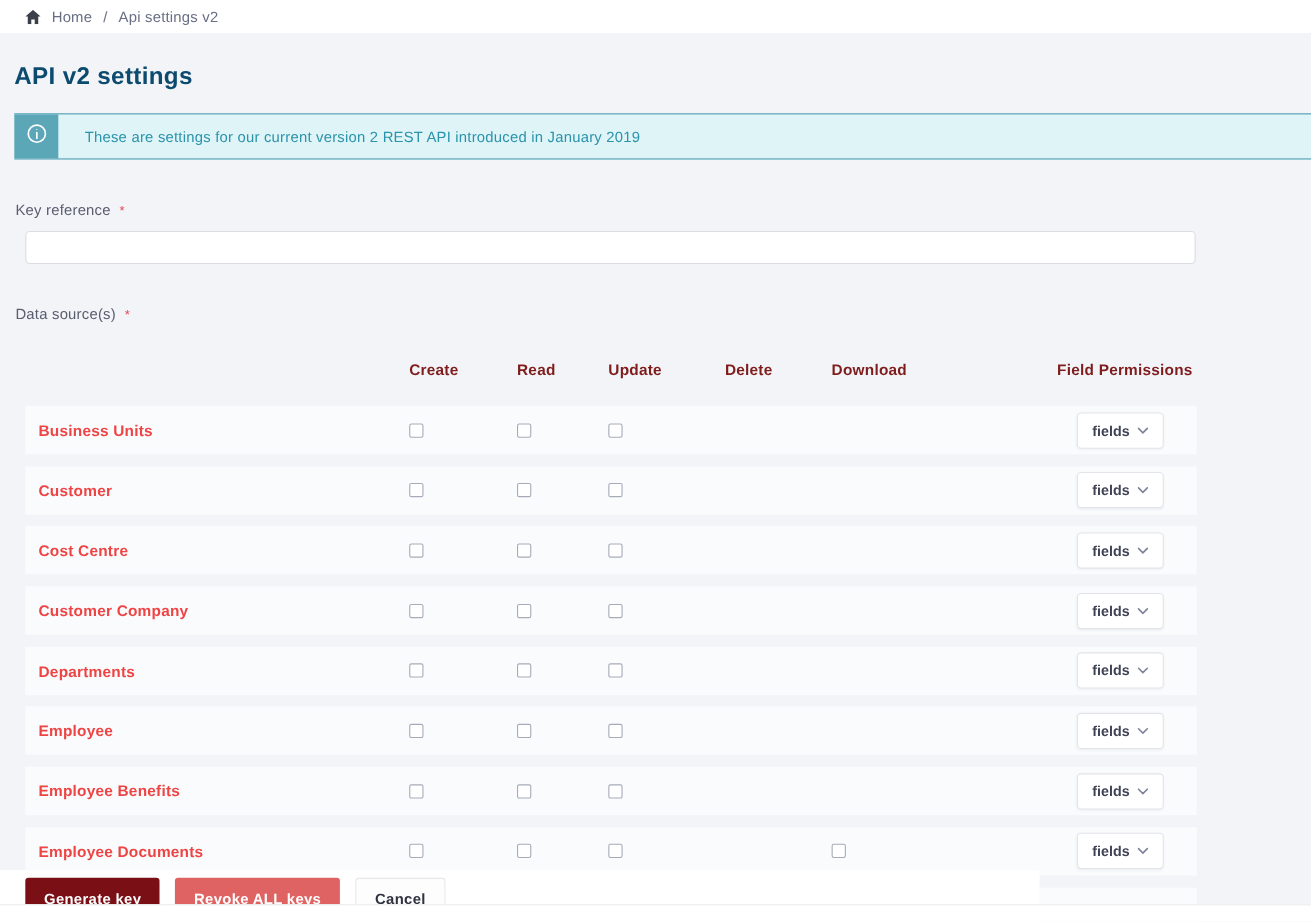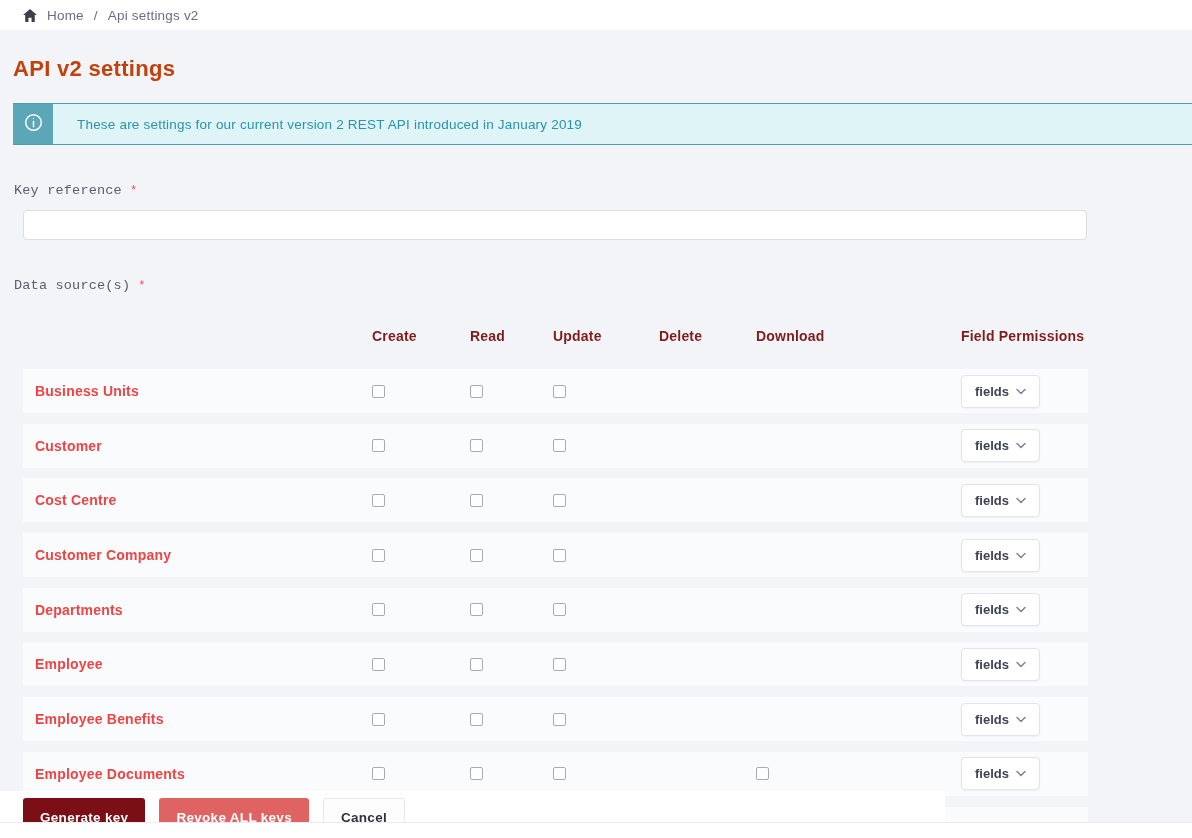--- a/index.html
+++ b/index.html
@@ -18,21 +18,21 @@
     display:flex; align-items:center;
     padding-left:23px; gap:10px;
     font-size:13.5px; color:#696e85;
   }
   .home-ico svg { display:block; }
   .crumb-link { color:#696e85; text-decoration:none; cursor:pointer; }
   .crumb-sep { color:#696e85; }
   
   .page-title {
     margin:26px 0 0 13px;
-    font-size:22px; font-weight:700; color:#c2410c; letter-spacing:.3px;
+    font-size:22px; font-weight:700; color:#0c4a6e; letter-spacing:.3px;
   }
   
   .banner {
     margin-top:21px;
     margin-left:13px;
     width:1184px;
     height:42px;
     display:flex; align-items:stretch;
     background:#def4f7;
     border-top:1px solid #4e9cb2;
@@ -43,21 +43,21 @@
     display:flex; align-items:center; justify-content:center;
   }
   .banner-text {
     display:flex; align-items:center;
     padding-left:24px;
     font-size:13.5px; color:#2b93ab; font-weight:500;
   }
   
   .field-label {
     margin:38px 0 0 14px;
-    font-size:13.5px; color:#595d6e;font-family:Liberation Mono, monospace;
+    font-size:13.5px; color:#595d6e;
   }
   .req { color:#ea4c5d; margin-left:8px; font-size:12px; }
   .text-input {
     display:block;
     margin:12px 0 0 23px;
     width:1064px; height:30px;
     border:1px solid #dcdde2; border-radius:4px;
     background:#ffffff;
     font:inherit; padding:0 10px; color:#3f4254;
     outline:none;
@@ -84,21 +84,21 @@
     padding-left:12px;
     font-size:14px; font-weight:700; color:#ef4444;
   }
   .cell-check input[type="checkbox"] {
     appearance:none; -webkit-appearance:none;
     width:13px; height:13px;
     border:1.5px solid #a6abb9; border-radius:2px;
     background:#fff; cursor:pointer; display:block;
   }
   .cell-check input[type="checkbox"]:checked { background:#5ba7b7; }
-  .cell-fields { display:flex; justify-content:flex-start; padding-right:12px; }
+  .cell-fields { display:flex; justify-content:center; padding-right:12px; }
   .fields-btn {
     display:inline-flex; align-items:center; gap:7px;
     height:33px; padding:0 13px;
     background:#ffffff;
     border:1px solid #e3e4e9; border-radius:4px;
     box-shadow:0 1px 2px rgba(80,80,100,.06);
     font:inherit; font-size:13px; font-weight:600; color:#3f4254;
     cursor:pointer;
   }
   .fields-btn svg { display:block; }

